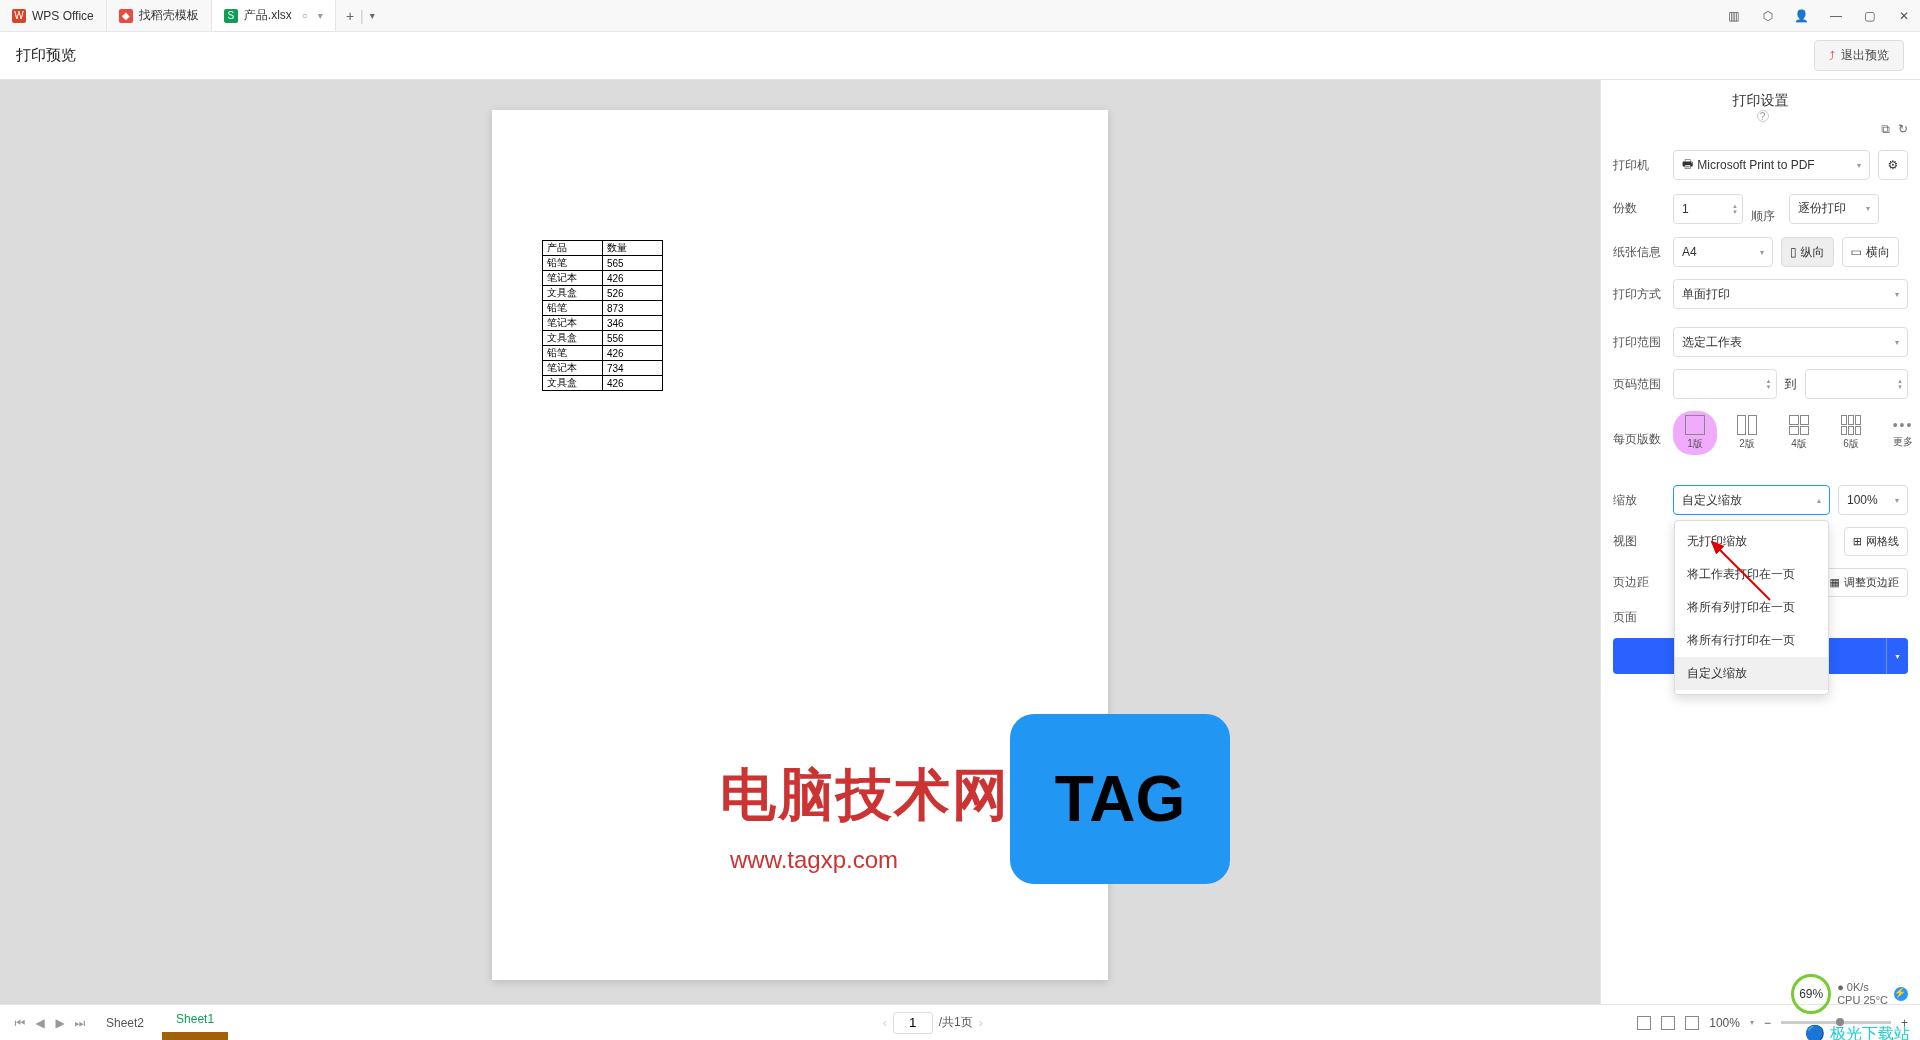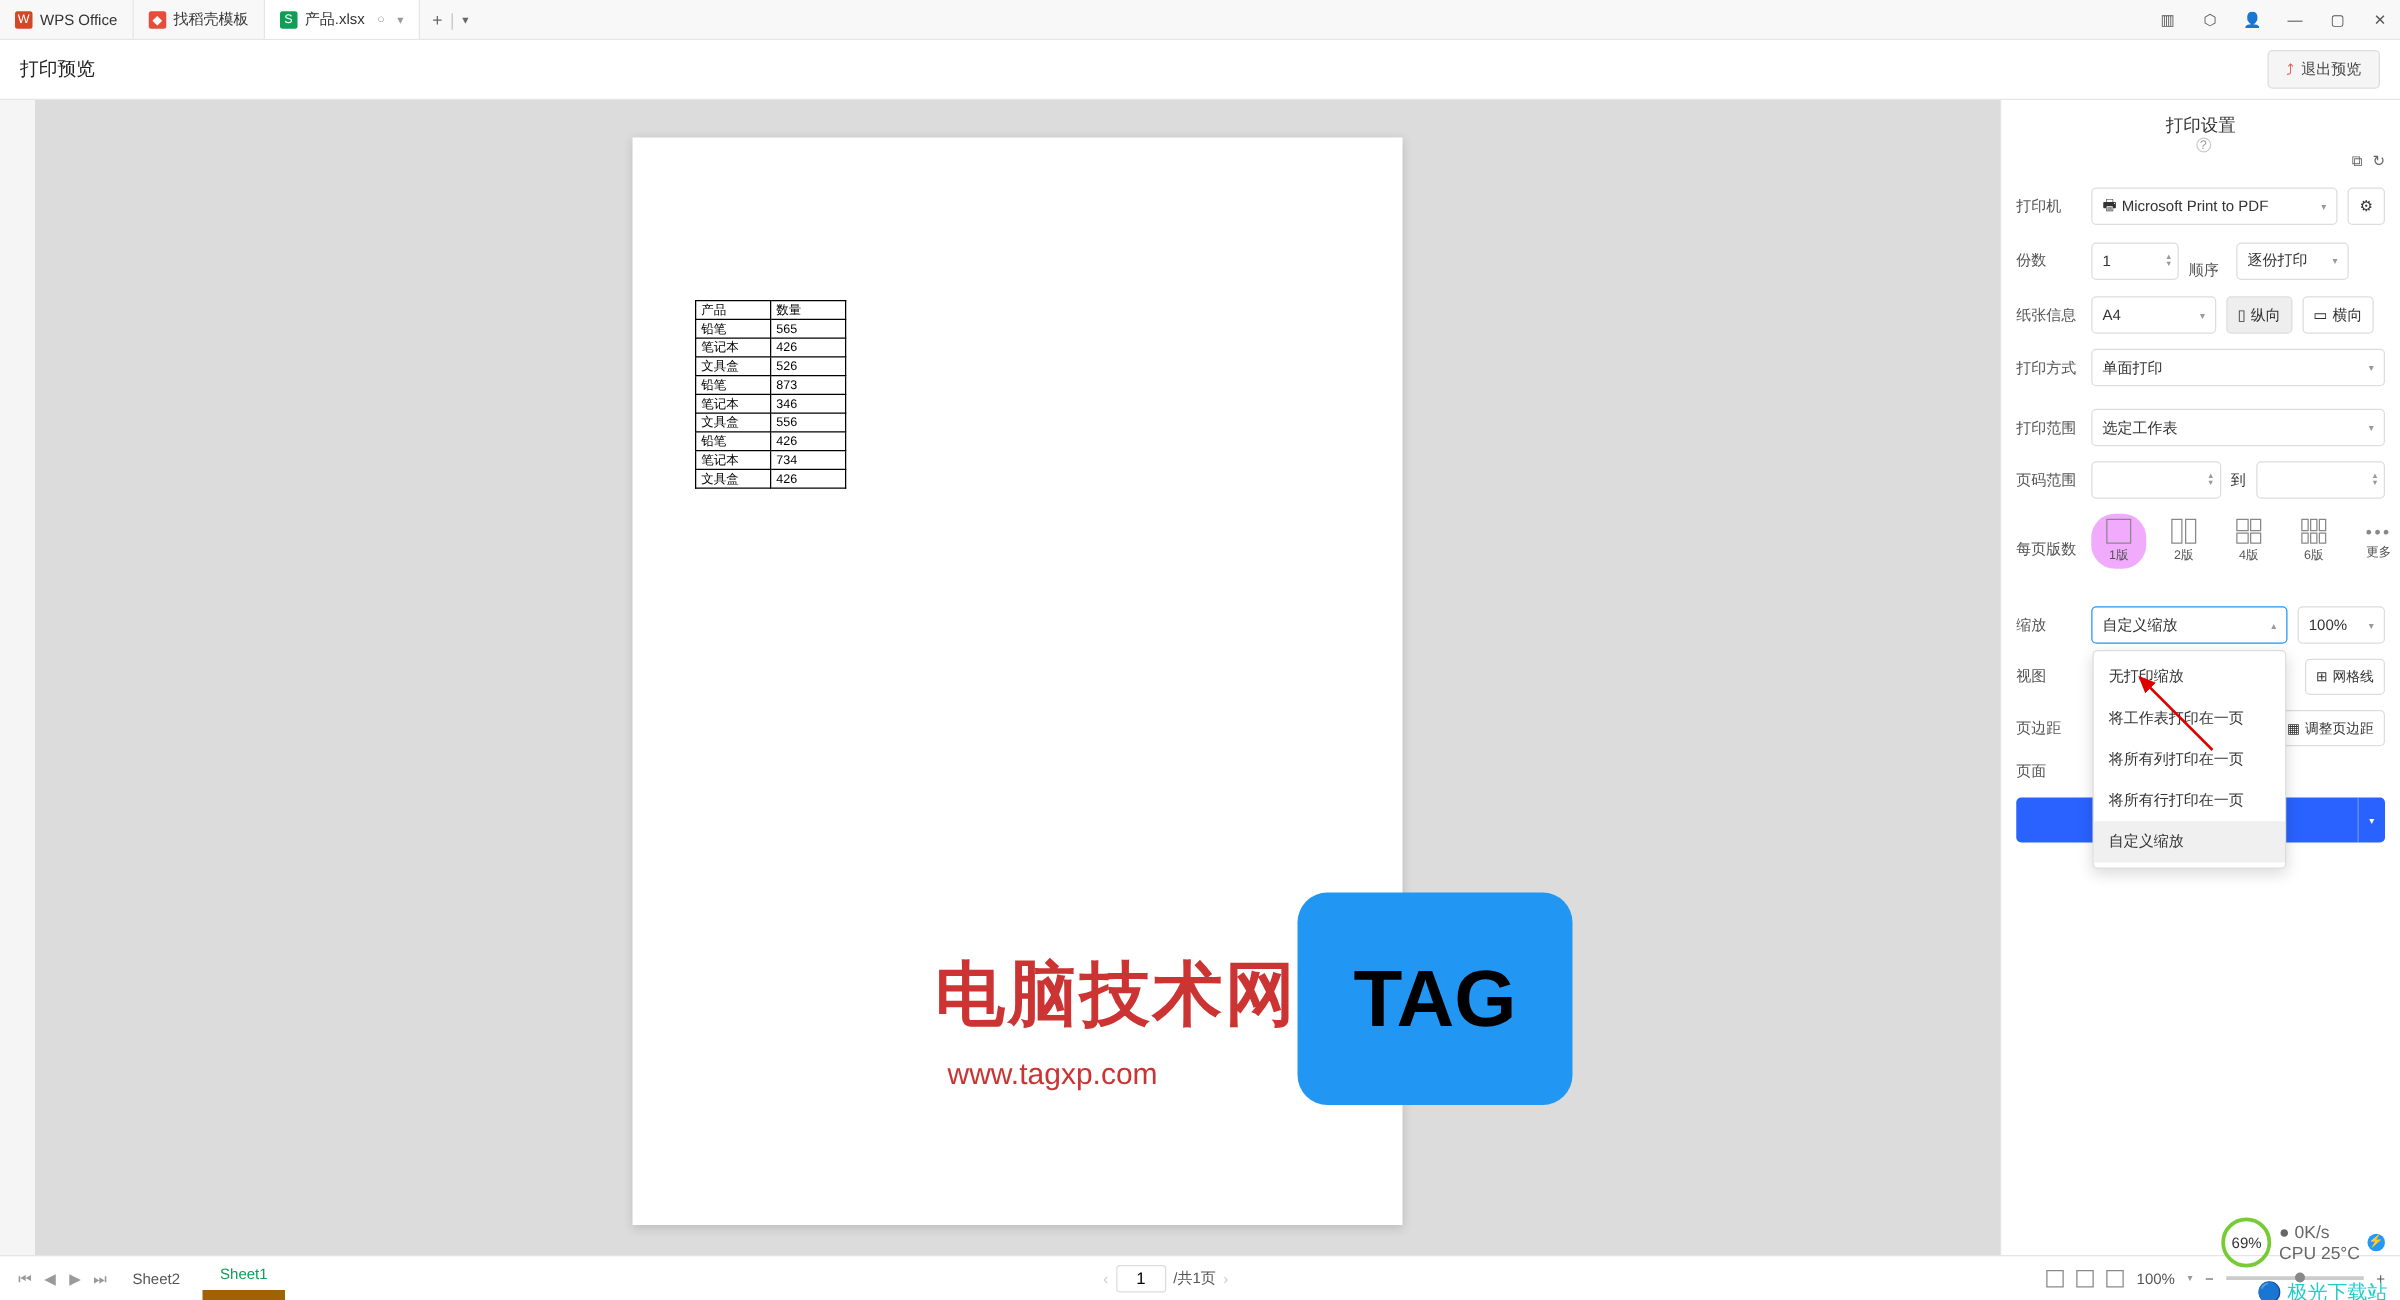--- a/index.html
+++ b/index.html
@@ -20,34 +20,34 @@
 .winbtn { width: 32px; height: 32px; display: flex; align-items: center; justify-content: center; color: #555; font-size: 12px; }
 
 
 .header { height: 48px; background: #fff; display: flex; align-items: center; padding: 0 16px; border-bottom: 1px solid #e5e5e5; }
 .header-title { font-size: 15px; color: #222; }
 .exit-btn { margin-left: auto; display: flex; align-items: center; gap: 6px; padding: 6px 14px; border: 1px solid #ddd; border-radius: 4px; background: #f5f5f5; font-size: 12px; color: #444; }
 .exit-icon { color: #e74c3c; font-size: 12px; }
 
 
 .main { display: flex; height: calc(1040px - 32px - 48px - 36px); }
-.preview-area { flex: 1; background: #dcdcdc; position: relative; overflow: hidden; display: flex; justify-content: center; padding-top: 30px; margin-left: 28px; }
+.preview-area { flex: 1; background: #dcdcdc; position: relative; overflow: hidden; display: flex; justify-content: center; padding-top: 30px; }
 .page { width: 616px; height: 870px; background: #fff; box-shadow: 0 2px 8px rgba(0,0,0,0.15); position: relative; }
 .data-table { position: absolute; top: 130px; left: 50px; border-collapse: collapse; font-size: 10px; }
 .data-table td { border: 1px solid #000; padding: 0 4px; height: 14px; min-width: 60px; }
 .data-table td.num { text-align: left; }
 
 
 .watermark1 { position: absolute; bottom: 170px; left: 720px; color: #c33; font-size: 56px; font-weight: bold; letter-spacing: 2px; white-space: nowrap; }
 .watermark1-url { position: absolute; bottom: 130px; left: 730px; color: #c33; font-size: 24px; }
 .watermark2 { position: absolute; bottom: 120px; left: 1010px; width: 220px; height: 170px; background: #2196f3; border-radius: 24px; display: flex; align-items: center; justify-content: center; color: #000000; font-size: 64px; font-weight: bold; }
 .watermark3 { position: absolute; bottom: -5px; right: 10px; font-size: 16px; color: #2cc; }
 .cpu-badge { position: absolute; bottom: 26px; right: 12px; display: flex; align-items: center; gap: 6px; }
 .cpu-circle { width: 40px; height: 40px; border: 3px solid #7c3; border-radius: 50%; display: flex; align-items: center; justify-content: center; font-size: 12px; color: #333; }
-.cpu-text { font-size: 14px; color: #666; line-height: 1.2; }
+.cpu-text { font-size: 11px; color: #666; line-height: 1.2; }
 
 
 .settings { width: 320px; background: #fff; border-left: 1px solid #e5e5e5; padding: 12px; font-size: 12px; color: #333; }
 .settings-header { display: flex; align-items: center; margin-bottom: 14px; flex-direction: column; }
 .settings-title { font-size: 14px; }
 .help-icon { font-size: 10px; color: #999; border: 1px solid #ccc; border-radius: 50%; width: 12px; height: 12px; display: inline-flex; align-items: center; justify-content: center; margin-left: 4px; }
 .settings-toolbar { margin-left: auto; display: flex; gap: 8px; color: #666; }
 
 .row { display: flex; align-items: center; margin-bottom: 12px; gap: 8px; }
 .row-label { width: 52px; font-size: 12px; color: #555; flex-shrink: 0; }

